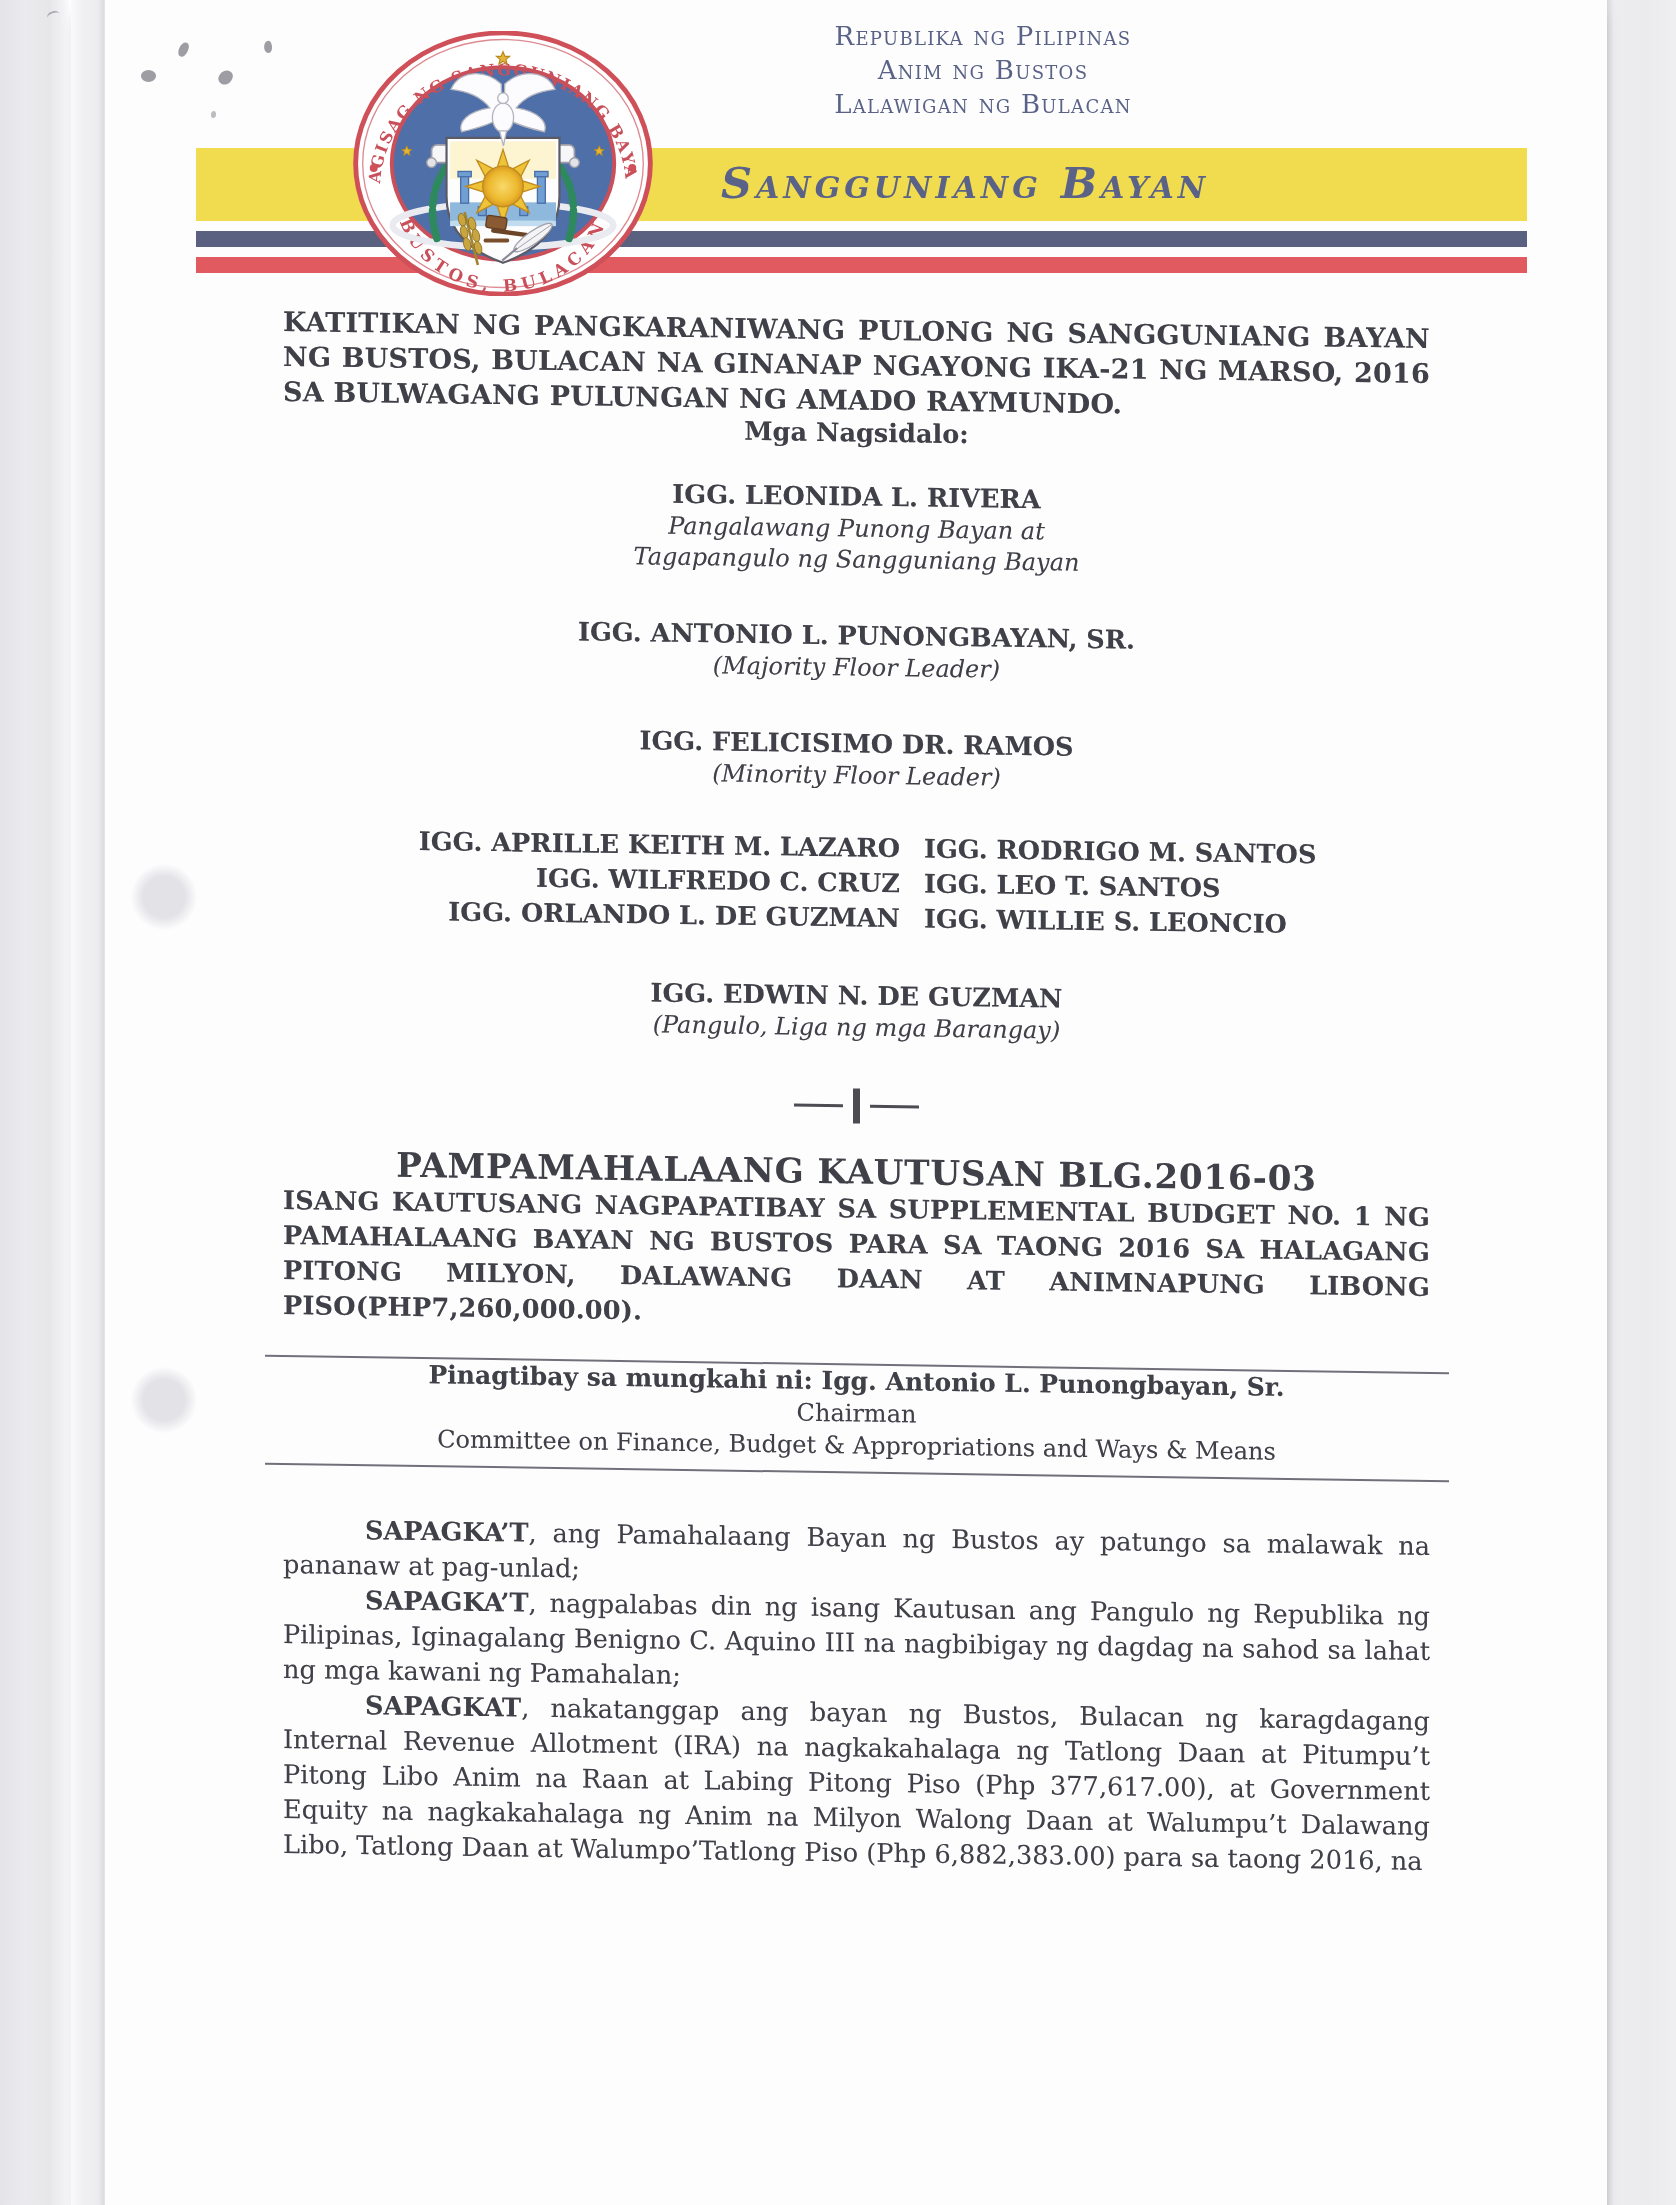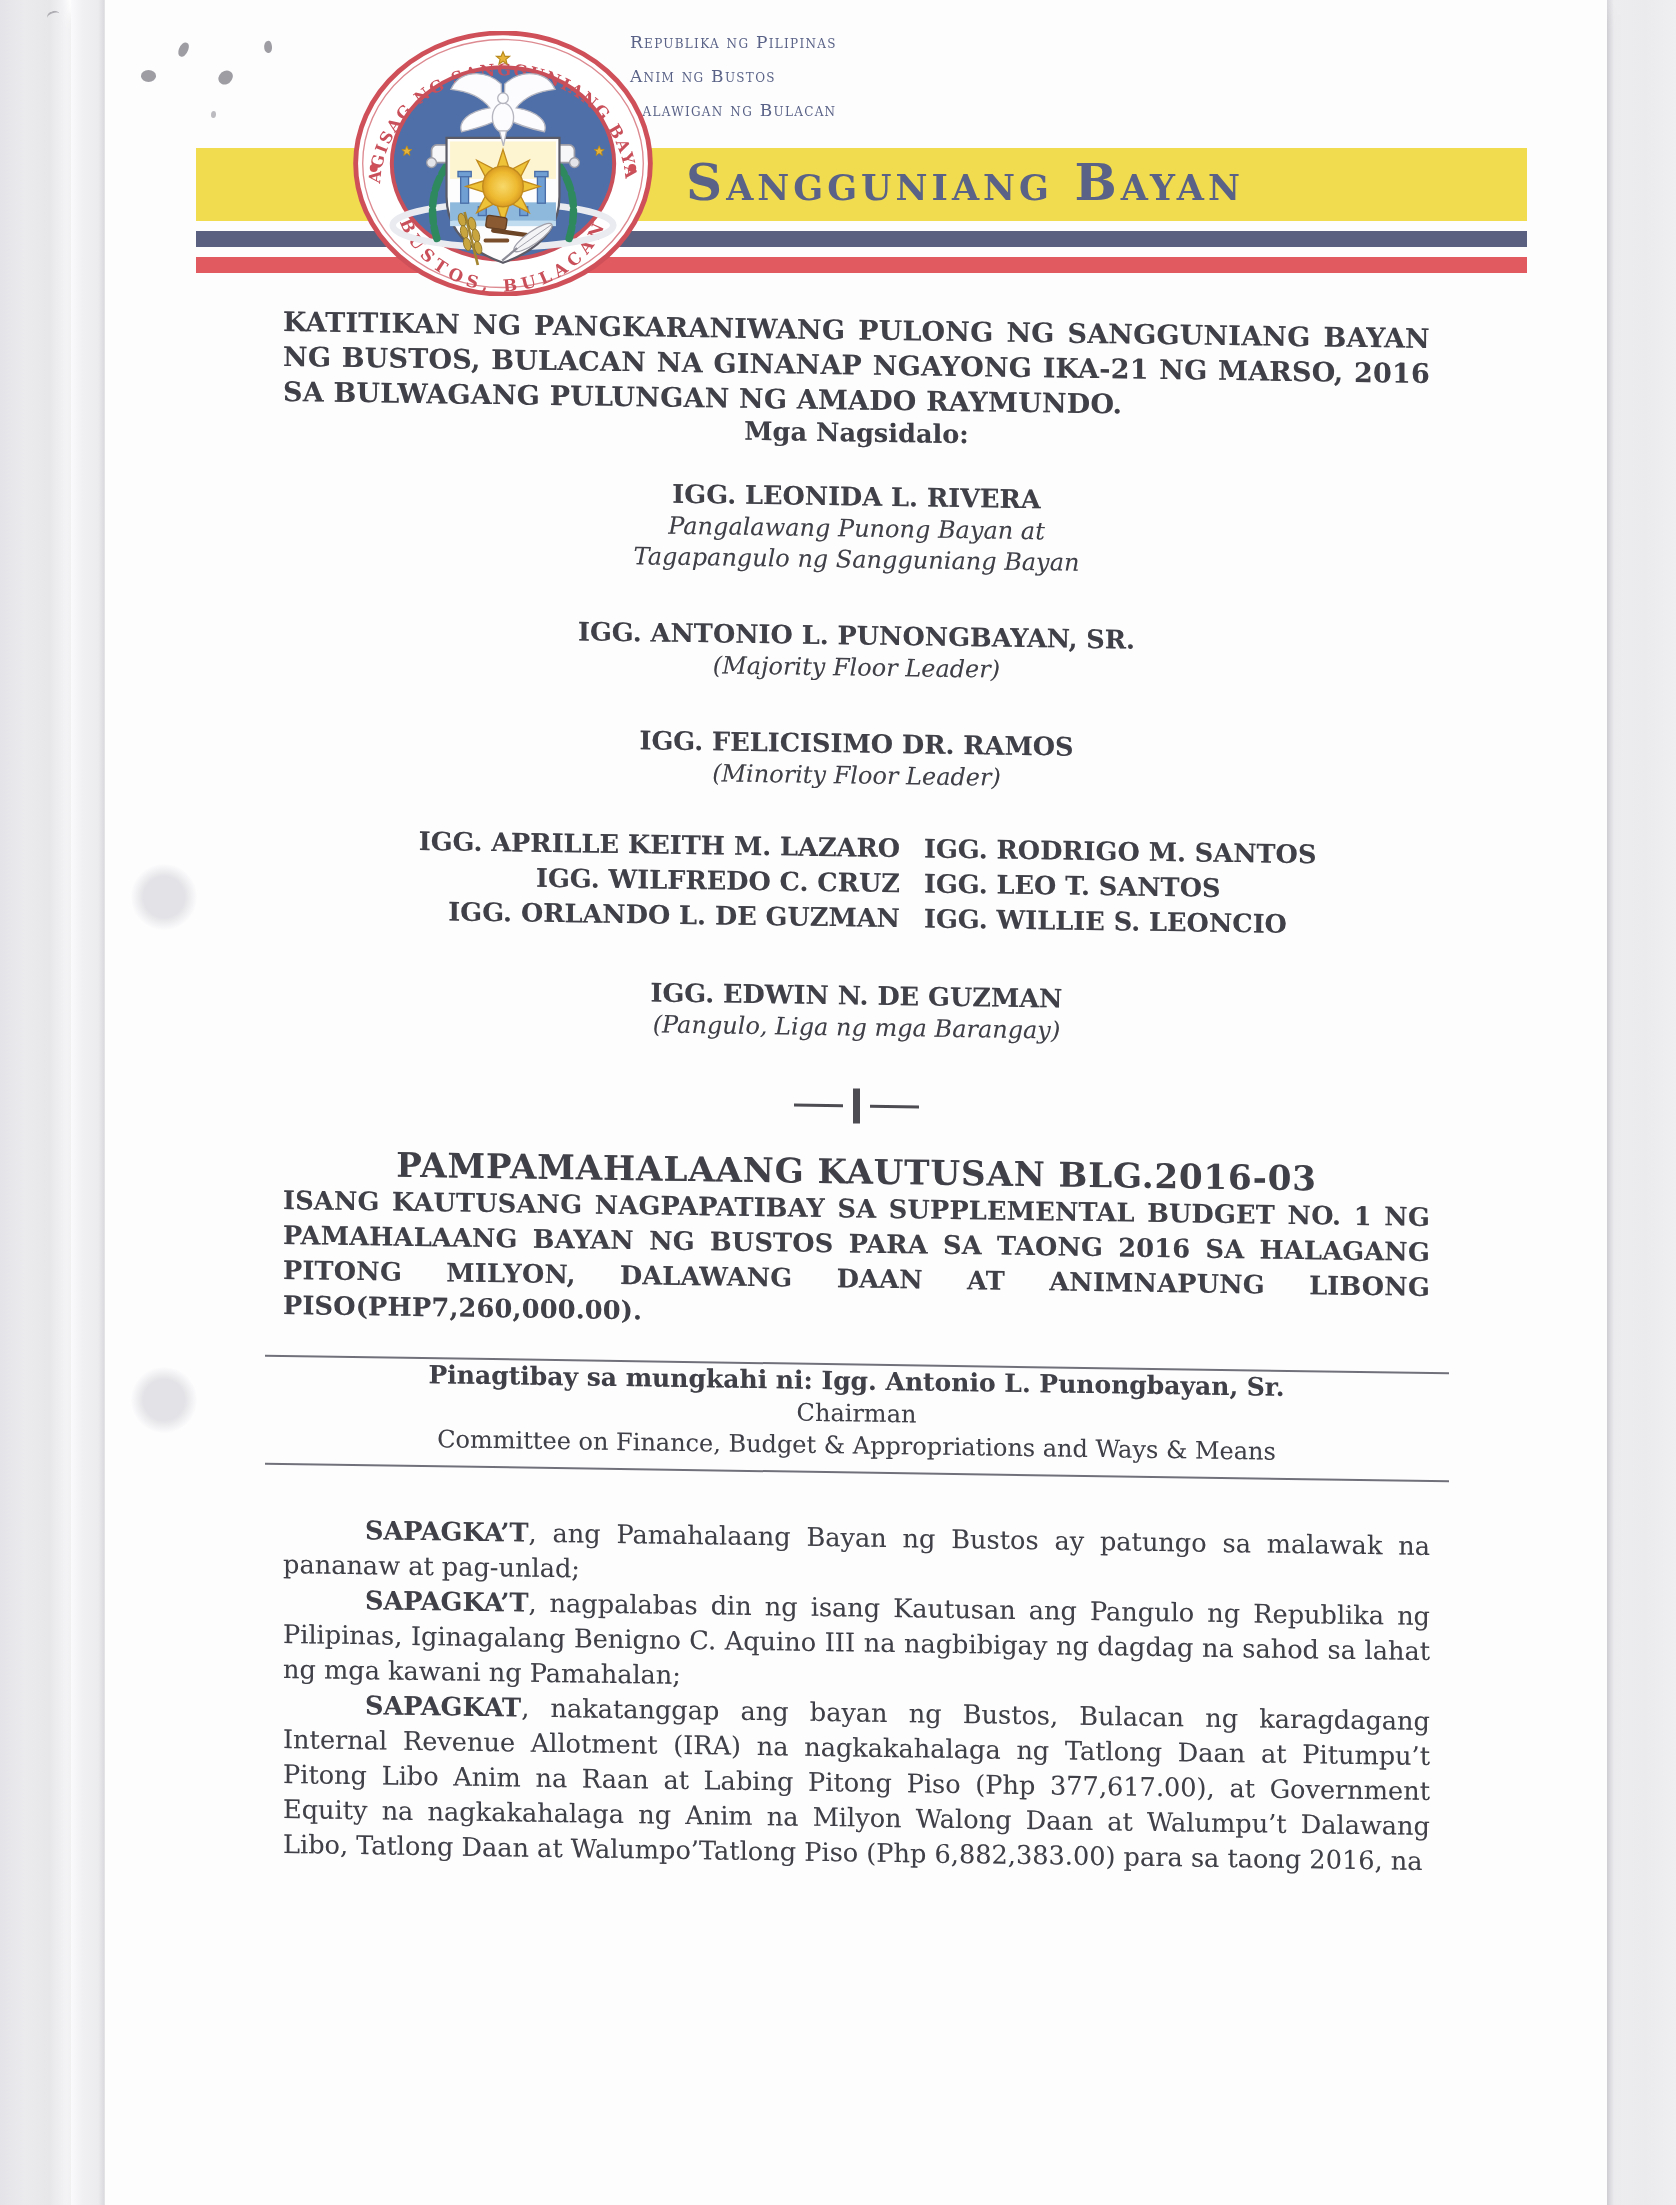--- a/index.html
+++ b/index.html
@@ -31,30 +31,30 @@
     background:linear-gradient(90deg,#fafafc 0%,#f0f0f3 35%,#ececef 80%,#dcdce0 96%,#e7e7ea 100%);
   }
 
   
   .band{
     position:absolute;left:125px;top:148px;width:1331px;height:73px;
     background:var(--band-yellow);
   }
   .office{
     position:absolute;left:769px;top:50%;transform:translate(-50%,-54%);
-    font-variant:small-caps;font-weight:600;font-size:50px;letter-spacing:4px;
-    color:var(--header-blue);white-space:nowrap;
+    font-variant:small-caps;font-weight:600;font-size:43px;letter-spacing:4px;
+    color:var(--header-blue);white-space:nowrap;font-style:italic;
   }
   .stripe{position:absolute;left:125px;width:1331px;}
   .stripe-blue{top:231px;height:16.3px;background:var(--stripe-blue);}
   .stripe-red{top:257px;height:16px;background:var(--stripe-red);}
 
   .letterhead{
-    position:absolute;left:559px;top:25px;width:706px;
-    color:var(--header-blue);font-variant:small-caps;font-size:17px;
+    position:absolute;left:559px;top:19px;width:706px;text-align:center;
+    color:var(--header-blue);font-variant:small-caps;font-size:26px;
     line-height:34px;letter-spacing:1.3px;
   }
 
   .seal{position:absolute;left:282px;top:31px;width:300px;height:265px;}
   .ringtext{font-family:"DejaVu Serif",serif;font-weight:700;fill:var(--seal-red);}
   .ringtop{font-size:37px;letter-spacing:4px;}
   .ringbot{font-size:38px;letter-spacing:12px;}
 
   
   .doc{

